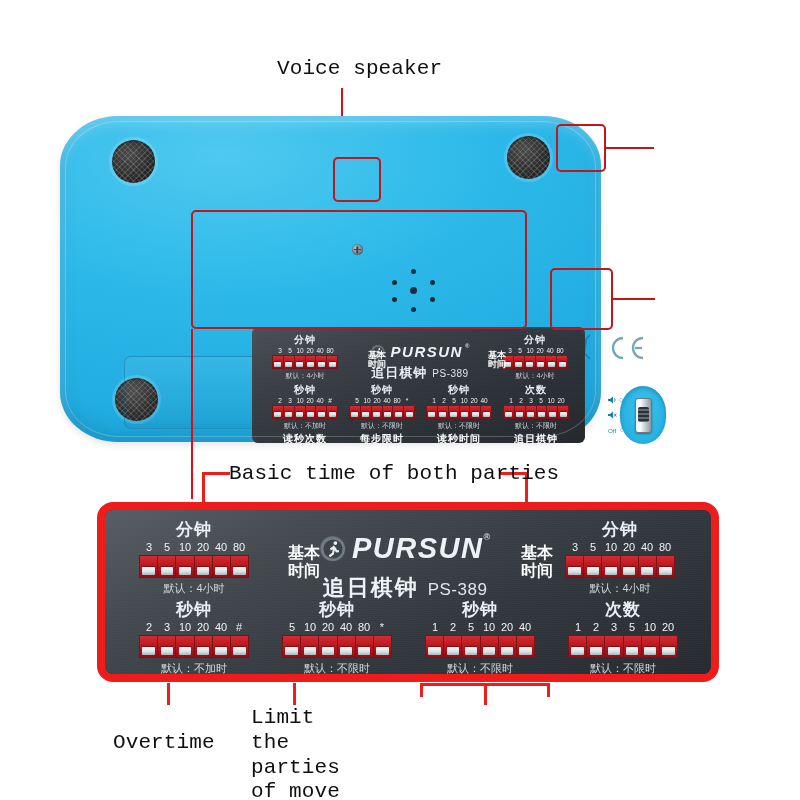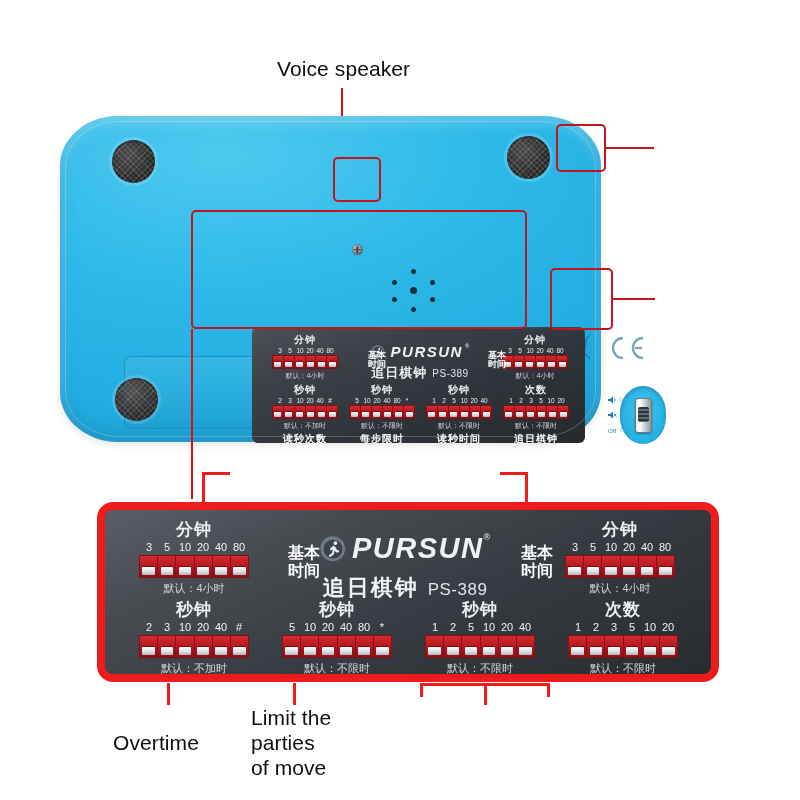--- a/index.html
+++ b/index.html
@@ -4,21 +4,21 @@
 <style>
   html,body{margin:0;padding:0;background:#ffffff;}
   body{
     width:800px;height:800px;position:relative;overflow:hidden;
     font-family:"Liberation Sans","DejaVu Sans",sans-serif;
     color:#1a1a1a;
   }
   .stage{position:absolute;inset:0;}
 
   
-  .callout{position:absolute;font-size:21px;line-height:1.18;color:#0f0f0f;letter-spacing:.1px;white-space:pre-line;}
+  .callout{position:absolute;font-size:21px;line-height:1.18;color:#0f0f0f;letter-spacing:.1px;white-space:pre-line;font-family:Liberation Mono, monospace;}
 
   
   .line{position:absolute;background:#e00d18;}
   .vline{width:2px;}
   .hline{height:2px;}
   .thickline{background:#ee1b1b;}
 
   .redbox{position:absolute;border:2px solid #c0161d;border-radius:5px;box-sizing:border-box;}
 
   
@@ -398,20 +398,21 @@
   <div class="line hline" style="left:606px;top:147px;width:48px;background:#c0161d;"></div>
 
   <div class="line hline" style="left:613px;top:298px;width:42px;background:#c0161d;"></div>
 
   <div class="line vline" style="left:191px;top:329px;height:170px;width:2px;background:#e00d18;"></div>
 
   <div class="line vline" style="left:202px;top:472px;height:31px;width:3px;background:#ef1c1c;"></div>
   <div class="line hline" style="left:202px;top:472px;width:28px;height:3px;background:#ef1c1c;"></div>
   <div class="line hline" style="left:500px;top:472px;width:28px;height:3px;background:#ef1c1c;"></div>
   <div class="line vline" style="left:525px;top:472px;height:31px;width:3px;background:#ef1c1c;"></div>
+  <div class="callout" style="left:229px;top:462px;">Basic time of both parties</div>
 
   <div class="detailwrap">
     <div class="detail">
 
       <div class="brand" style="left:185px;top:22px;width:230px;">
         <div class="brandrow">
           <span class="logo" style="width:26px;height:26px;">
             <svg width="26" height="26" viewBox="0 0 26 26" style="display:block">
               <circle cx="13" cy="13" r="12" fill="#737d85"></circle>
               <circle cx="13" cy="13" r="9.6" fill="#3d4449"></circle>

